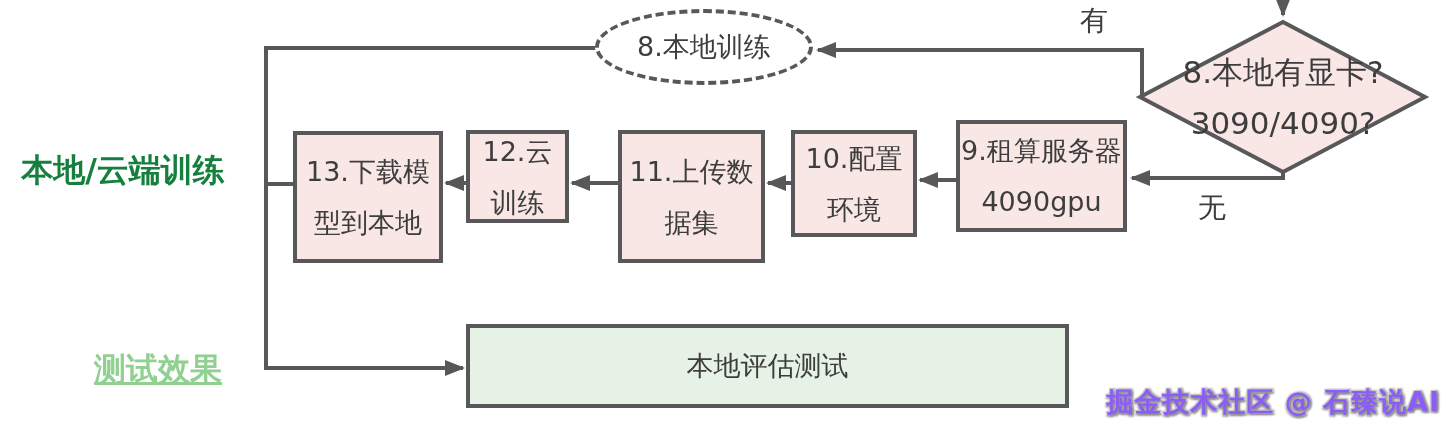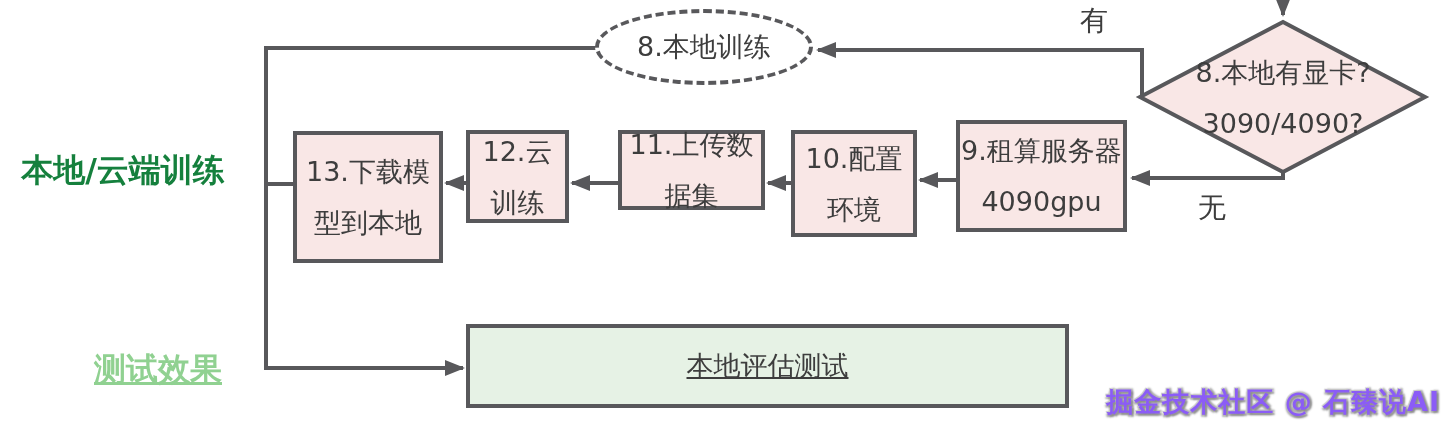--- a/index.html
+++ b/index.html
@@ -24,21 +24,21 @@
     background:#ffffff; border:4px dashed #58585b; border-radius:50%;
     font-size:27px;
   }
   .green-box {
     background:#e6f2e5; border:4px solid #58585b;
     font-size:27px;
   }
   .diamond-label {
     position:absolute; display:flex; flex-direction:column;
     align-items:center; justify-content:center; text-align:center;
-    font-size:27px; line-height:51px;
+    font-size:31px; line-height:51px;
   }
   .side-label {
     position:absolute; font-weight:bold; font-size:32px; text-align:center;
   }
   .side-label.pink { color:#15803d; }
   .side-label.green { color:#90d191; }
   .edge-label { position:absolute; font-size:28px; color:#3d3d3d; }
   .watermark {
     position:absolute; right:10px; top:384px;
     font-size:27px; font-weight:bold; color:#8b5cf6; letter-spacing:1px;
@@ -91,36 +91,36 @@
   <div class="node pink-box" style="left:293px; top:131px; width:150px; height:132px;">
     <span class="l2">13.下载模</span>
     <span class="l2">型到本地</span>
   </div>
 
   <div class="node pink-box" style="left:466px; top:130px; width:103px; height:93px;">
     <span class="l2">12.云</span>
     <span class="l2">训练</span>
   </div>
 
-  <div class="node pink-box" style="left:618px; top:130px; width:147px; height:80px;">
+  <div class="node pink-box" style="left:618px; top:130px; width:147px; height:133px;">
     <span class="l2">11.上传数</span>
     <span class="l2">据集</span>
   </div>
 
   <div class="node pink-box" style="left:791px; top:130px; width:126px; height:107px;">
     <span class="l2">10.配置</span>
     <span class="l2">环境</span>
   </div>
 
   <div class="node pink-box" style="left:956px; top:120px; width:171px; height:112px;">
     <span class="l2">9.租算服务器</span>
     <span class="l2">4090gpu</span>
   </div>
 
-  <div class="node green-box" style="left:466px; top:324px; width:603px; height:84px;text-decoration:underline;">
+  <div class="node green-box" style="left:466px; top:324px; width:603px; height:84px;">
     <span>本地评估测试</span>
   </div>
 
   <div class="edge-label" style="left:1080px; top:2px;">有</div>
   <div class="edge-label" style="left:1198px; top:189px;">无</div>
 
   <div class="watermark">掘金技术社区 @ 石臻说AI</div>
 
 </div>
 

